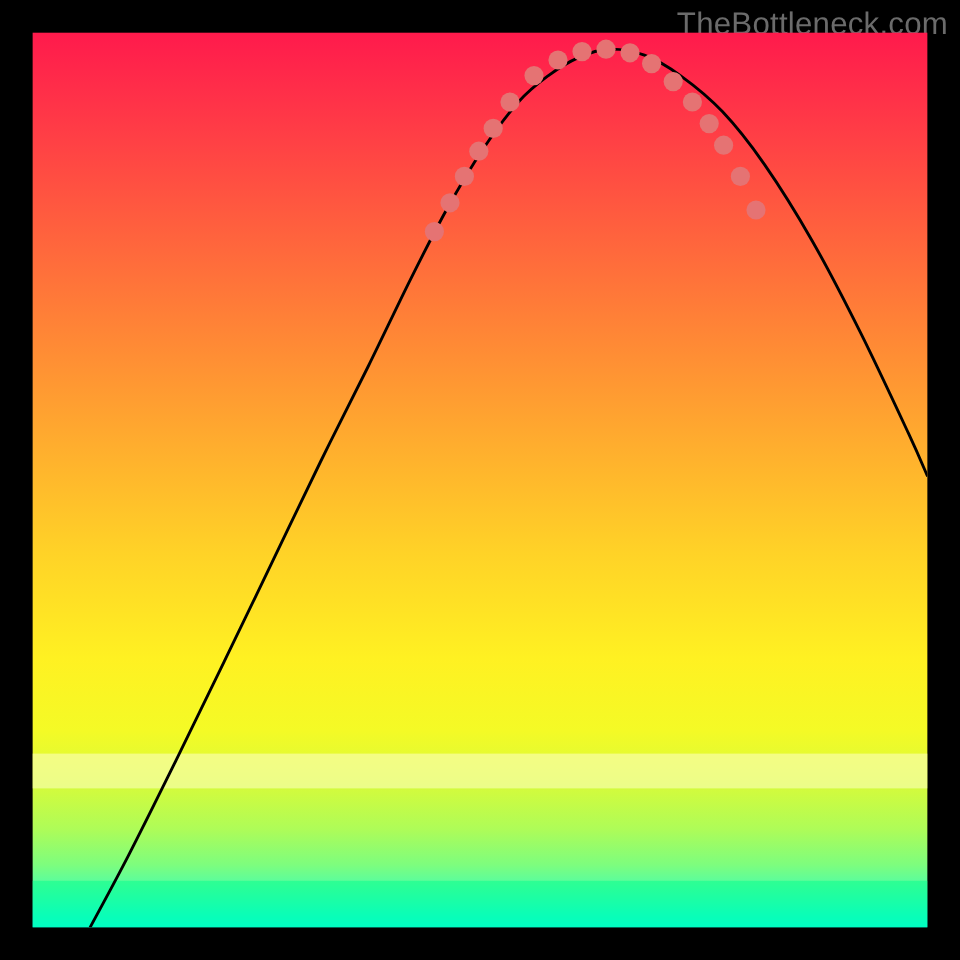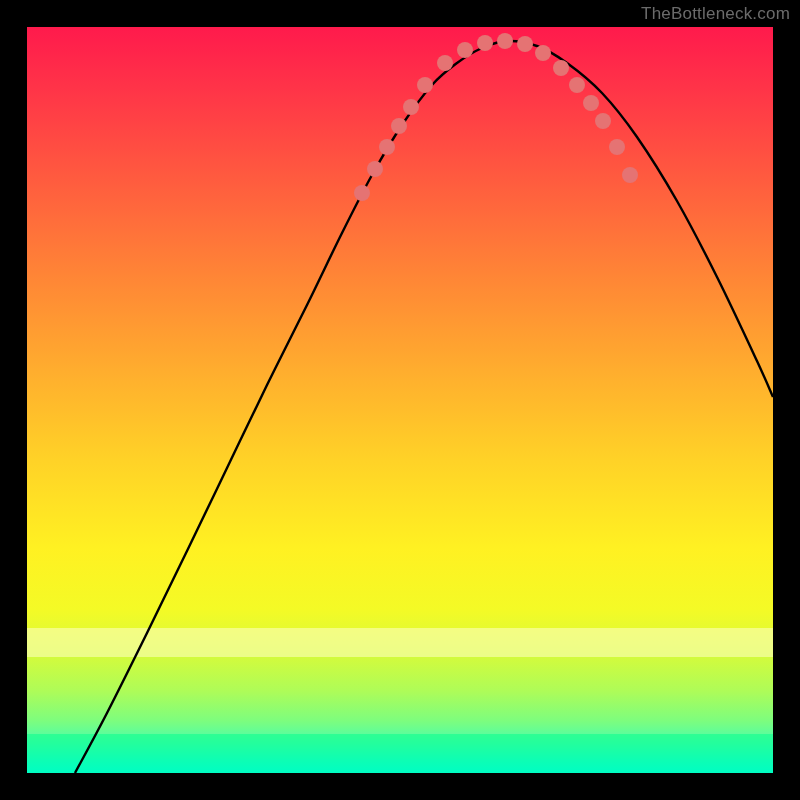--- a/index.html
+++ b/index.html
@@ -43,21 +43,21 @@
   .band {
     position: absolute;
     left: 0;
     width: 100%;
   }
   .watermark {
     position: absolute;
     top: 4px;
     right: 10px;
     color: #6b6b6b;
-    font-size: 17px;
+    font-size: 26px;
     letter-spacing: 0.2px;
   }
   svg.curve {
     position: absolute;
     inset: 0;
   }
 </style>
 </head>
 <body>
 

